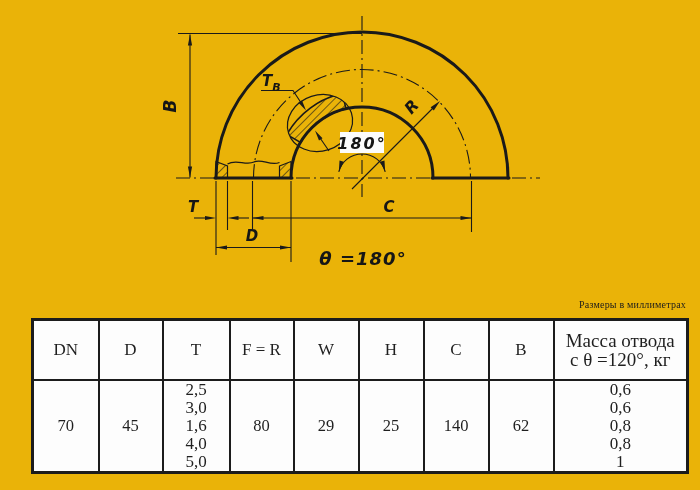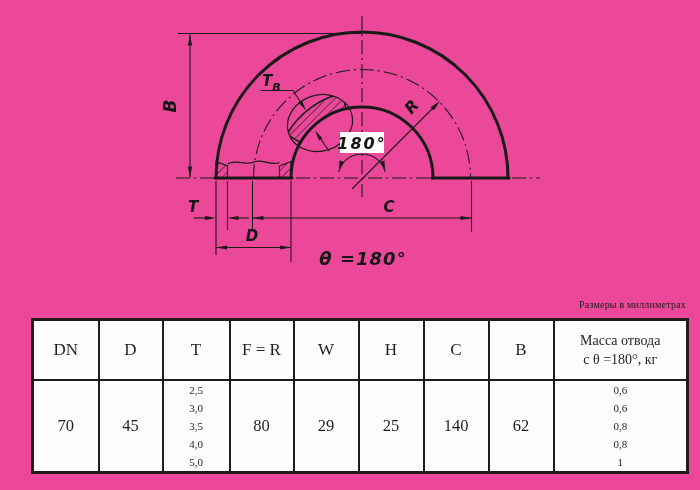--- a/index.html
+++ b/index.html
@@ -1,30 +1,30 @@
 <!DOCTYPE html>
 <html><head>
 <meta charset="utf-8">
 <style>
   html,body{margin:0;padding:0;}
   body{width:700px;height:490px;background:#fcfcfc;font-family:"Liberation Serif",serif;}
-  .canvas{position:relative;width:700px;height:490px;overflow:hidden;background:#ec4899;}
+  .canvas{position:relative;width:700px;height:490px;overflow:hidden;background:#eab308;}
   .drawing{position:absolute;top:0;left:0;}
   .lbl{font-family:"DejaVu Sans",sans-serif;font-style:italic;font-weight:600;fill:#161616;}
   .caption{position:absolute;left:31px;top:299px;width:655px;text-align:right;
            font-size:10px;color:#1c1c1c;letter-spacing:.2px;}
   table.dim{position:absolute;left:31px;top:318px;width:655px;border-collapse:collapse;
             table-layout:fixed;background:#fdfdfd;border:3px solid #1c1c1c;}
   table.dim th,table.dim td{border:2px solid #1c1c1c;text-align:center;vertical-align:middle;
             font-weight:normal;color:#1f1f1f;padding:0;}
   table.dim thead tr{height:60px;}
   table.dim thead th{font-size:17px;}
-  table.dim thead th.mass div{font-size:14px;line-height:19px;}
+  table.dim thead th.mass div{font-size:19px;line-height:19px;}
   table.dim tbody tr{height:91px;font-size:16.5px;}
-  td.multi div{line-height:18px;font-size:11px;}
+  td.multi div{line-height:18px;font-size:17px;}
 </style>
 </head>
 <body>
 
 <div class="canvas">
 
   <svg class="drawing" width="700" height="300" viewBox="0 0 700 300">
     <defs>
       <pattern id="hatch" width="6" height="6" patternUnits="userSpaceOnUse" patternTransform="rotate(45)">
         <line x1="0" y1="0" x2="0" y2="6" stroke="#1a1a1a" stroke-width="1.2"></line>
@@ -138,32 +138,32 @@
         <th>DN</th>
         <th>D</th>
         <th>T</th>
         <th>F = R</th>
         <th>W</th>
         <th>H</th>
         <th>C</th>
         <th>B</th>
         <th class="mass">
           <div>Масса отвода</div>
-          <div>с θ =180°, кг</div>
+          <div>с θ =120°, кг</div>
         </th>
       </tr>
     </thead>
     <tbody>
       <tr>
         <td>70</td>
         <td>45</td>
         <td class="multi">
           <div>2,5</div>
           <div>3,0</div>
-          <div>3,5</div>
+          <div>1,6</div>
           <div>4,0</div>
           <div>5,0</div>
         </td>
         <td>80</td>
         <td>29</td>
         <td>25</td>
         <td>140</td>
         <td>62</td>
         <td class="multi">
           <div>0,6</div>

